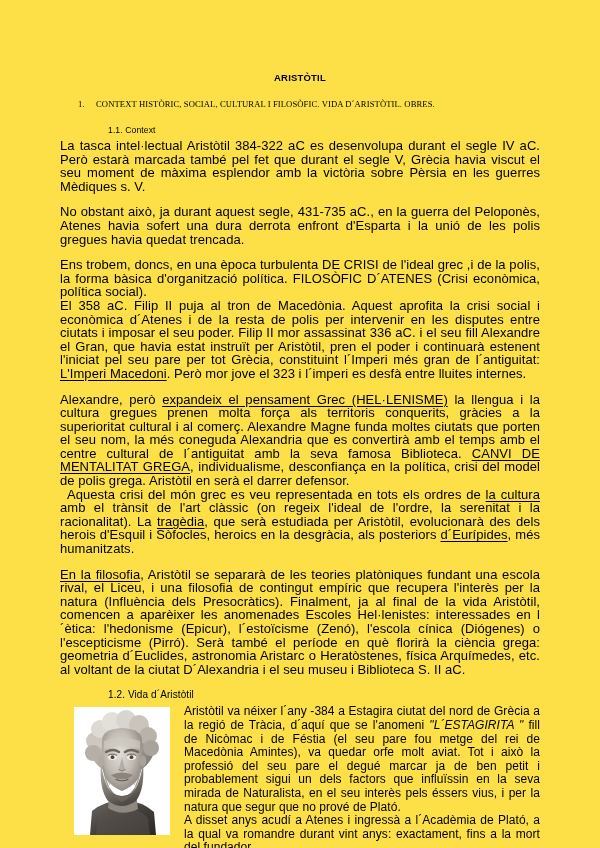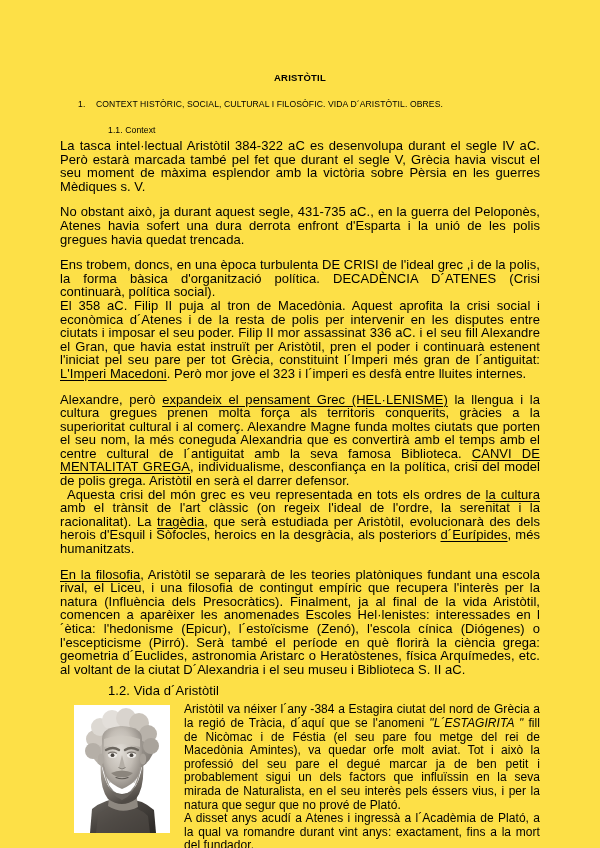--- a/index.html
+++ b/index.html
@@ -27,20 +27,21 @@
     font-weight: bold;
     font-size: 9.5px;
     letter-spacing: 0.2px;
     margin: 12px 0 16px 0;
   }
   .toc-1 {
     font-size: 8.6px;
     margin: 12px 0 2px 0;
     padding-left: 18px;
     letter-spacing: 0.1px;
+    font-family: Liberation Serif, serif;
   }
   .toc-1 .num {
     display: inline-block;
     width: 18px;
   }
   .toc-2 {
     font-size: 8.6px;
     margin: 16px 0 4px 0;
     padding-left: 48px;
     letter-spacing: 0.1px;
@@ -61,22 +62,22 @@
     text-indent: 7px;
   }
   u.ul {
     text-decoration: underline;
     text-underline-offset: 1.5px;
   }
   i.it {
     font-style: italic;
   }
   .vida-heading {
-    font-size: 13px;
-    margin: 7px 0 5px 0;
+    font-size: 10px;
+    margin: 13px 0 5px 0;
     padding-left: 48px;
     letter-spacing: 0.1px;
   }
   .bio-block {
     position: relative;
     min-height: 132px;
   }
   .bust-figure {
     float: left;
     width: 96px;
@@ -114,21 +115,21 @@
   <div class="toc-1">
     <span class="num">1.</span><span>CONTEXT HISTÒRIC, SOCIAL, CULTURAL I FILOSÒFIC. VIDA D´ARISTÒTIL. OBRES.</span>
   </div>
 
   <div class="toc-2">1.1. Context</div>
 
   <p class="body">La tasca intel·lectual Aristòtil 384-322 aC es desenvolupa durant el segle IV aC. Però estarà marcada també pel fet que durant el segle V, Grècia havia viscut el seu moment de màxima esplendor amb la victòria sobre Pèrsia en les guerres Mèdiques s. V.</p>
 
   <p class="body gap">No obstant això, ja durant aquest segle, 431-735 aC., en la guerra del Peloponès, Atenes havia sofert una dura derrota enfront d'Esparta i la unió de les polis gregues havia quedat trencada.</p>
 
-  <p class="body gap">Ens trobem, doncs, en una època turbulenta DE CRISI de l'ideal grec ,i de la polis, la forma bàsica d'organització política. DECADÈNCIA D´ATENES (Crisi continuarà, política social).</p>
+  <p class="body gap">Ens trobem, doncs, en una època turbulenta DE CRISI de l'ideal grec ,i de la polis, la forma bàsica d'organització política. FILOSÒFIC D´ATENES (Crisi econòmica, política social).</p>
 
   <p class="body"><span>El 358 aC. Filip II  puja al tron de Macedònia. Aquest aprofita la crisi social i econòmica d´Atenes i de la resta de polis per intervenir en les disputes entre ciutats i imposar el seu poder. Filip II mor assassinat 336 aC. i el seu fill Alexandre el Gran, que havia estat instruït per Aristòtil,  pren el poder i continuarà estenent l'iniciat pel seu pare per tot Grècia, constituint l´Imperi més gran de l´antiguitat: </span><u class="ul">L'Imperi Macedoni</u><span>.  Però mor jove el 323 i l´imperi es desfà entre lluites internes.</span></p>
 
   <p class="body gap"><span>Alexandre, però </span><u class="ul">expandeix el pensament Grec  (HEL·LENISME)</u><span> la llengua i la cultura gregues prenen molta força als territoris conquerits, gràcies a la superioritat cultural i al comerç. Alexandre Magne funda moltes ciutats que porten el seu nom, la més coneguda Alexandria que es convertirà amb el temps amb el centre cultural de l´antiguitat amb la seva famosa Biblioteca. </span><u class="ul">CANVI DE MENTALITAT GREGA</u><span>, individualisme, desconfiança en la política, crisi del model de polis grega. Aristòtil en serà el  darrer defensor.</span></p>
 
   <p class="body indent"><span>Aquesta crisi del món grec es veu representada en tots els ordres de </span><u class="ul">la cultura</u><span> amb el trànsit de l'art clàssic  (on regeix l'ideal de l'ordre, la serenitat i la racionalitat). La </span><u class="ul">tragèdia</u><span>, que serà estudiada per Aristòtil, evolucionarà des dels herois d'Esquil i Sòfocles, heroics en la desgràcia, als posteriors </span><u class="ul">d´Eurípides</u><span>, més humanitzats.</span></p>
 
   <p class="body gap"><u class="ul">En la filosofia</u><span>, Aristòtil se separarà de les teories platòniques fundant una escola rival, el Liceu, i una filosofia de contingut empíric que recupera l'interès per la natura (Influència dels Presocràtics). Finalment, ja al final de la vida Aristòtil, comencen a aparèixer les anomenades Escoles Hel·lenistes:  interessades en l´ètica: l'hedonisme (Epicur), l´estoïcisme (Zenó), l'escola cínica (Diógenes) o l'escepticisme (Pirró). Serà també el període en què florirà la ciència grega: geometria d´Euclides, astronomia Aristarc o Heratòstenes, física Arquímedes, etc.  al voltant de la ciutat D´Alexandria i el seu museu i Biblioteca S. II aC.</span></p>
 
   <div class="vida-heading">1.2. Vida d´Aristòtil</div>

